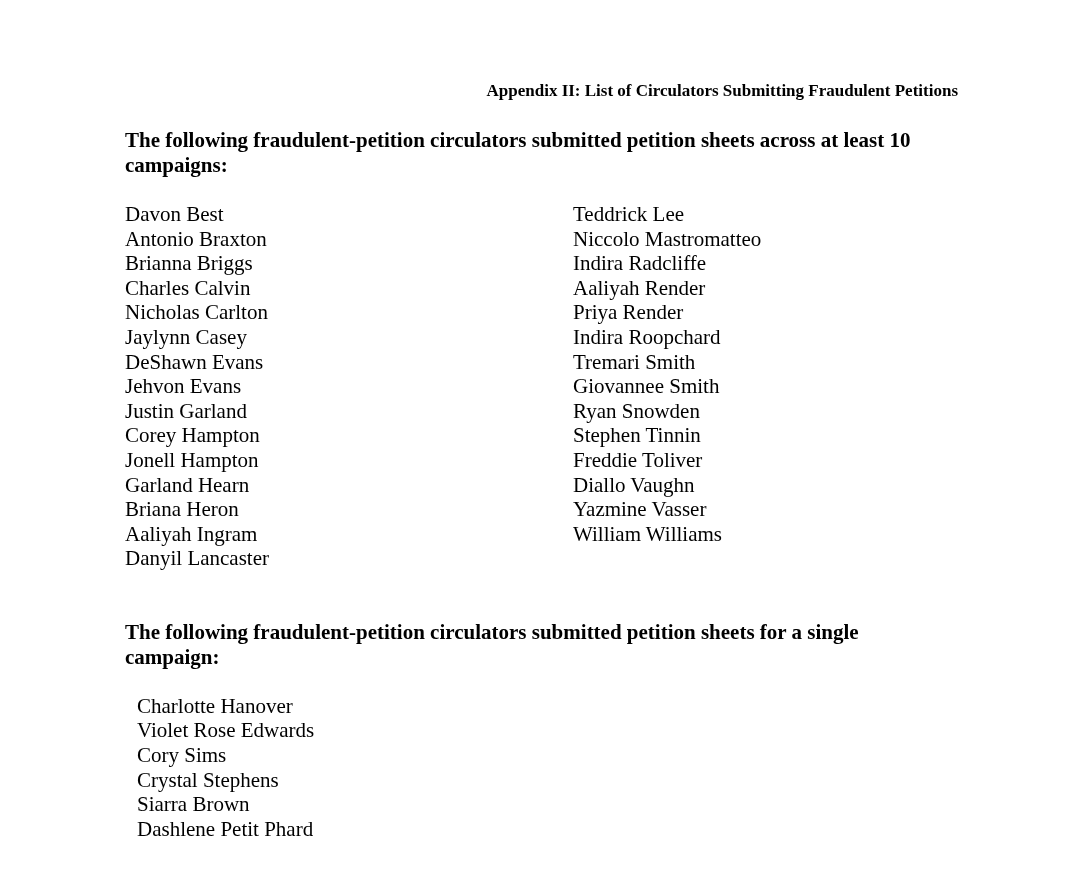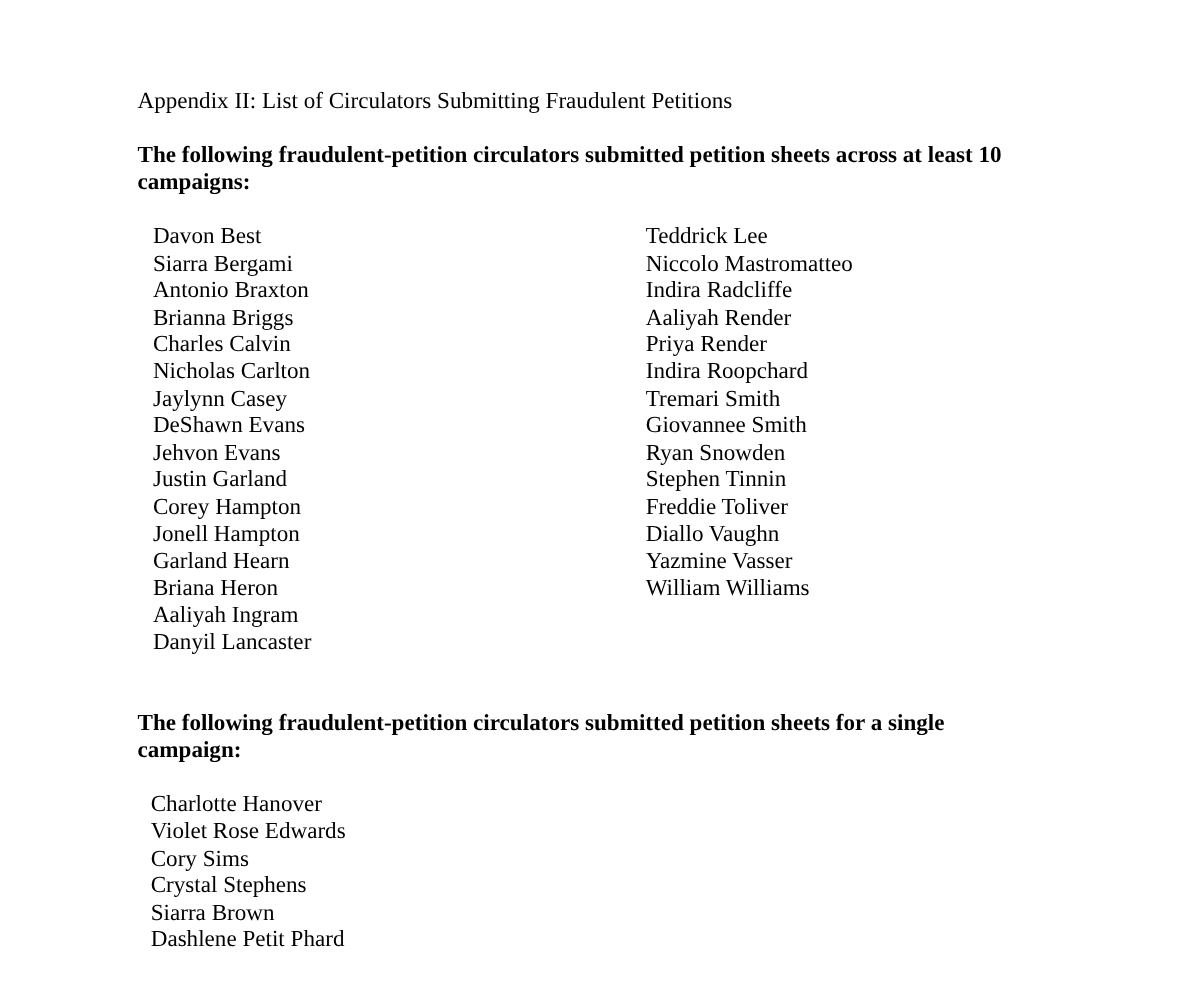--- a/index.html
+++ b/index.html
@@ -16,38 +16,37 @@
   .doc {
     box-sizing: content-box;
     padding: 79px 0 0 125px;
     width: 833px;
     font-family: "Liberation Serif", "DejaVu Serif", serif;
     font-size: 21px;
     line-height: 24.6px;
     color: #000000;
   }
   .doc-title {
-    text-align: left;
+    text-align: right;
     margin: 0 0 24.6px 0;
-    font-weight: normal;
-    font-size: 21px;
+    font-weight: bold;
+    font-size: 17px;
   }
   .intro {
     margin: 0 0 24.6px 0;
     font-weight: bold;
   }
   .two-col {
     display: flex;
     flex-direction: row;
     margin: 0 0 49.2px 0;
   }
   .col-left {
     width: 448px;
     flex: 0 0 448px;
-    margin-left: 14px;
   }
   .col-right {
     flex: 1 1 auto;
   }
   .name-line {
     white-space: nowrap;
   }
   .single-list {
     margin: 12px;
   }
@@ -57,21 +56,20 @@
 
 <div class="doc">
 
   <h1 class="doc-title">Appendix II: List of Circulators Submitting Fraudulent Petitions</h1>
 
   <p class="intro">The following fraudulent-petition circulators submitted petition sheets across at least 10 campaigns:</p>
 
   <div class="two-col">
     <div class="col-left">
       <div class="name-line">Davon Best</div>
-      <div class="name-line">Siarra Bergami</div>
       <div class="name-line">Antonio Braxton</div>
       <div class="name-line">Brianna Briggs</div>
       <div class="name-line">Charles Calvin</div>
       <div class="name-line">Nicholas Carlton</div>
       <div class="name-line">Jaylynn Casey</div>
       <div class="name-line">DeShawn Evans</div>
       <div class="name-line">Jehvon Evans</div>
       <div class="name-line">Justin Garland</div>
       <div class="name-line">Corey Hampton</div>
       <div class="name-line">Jonell Hampton</div>

